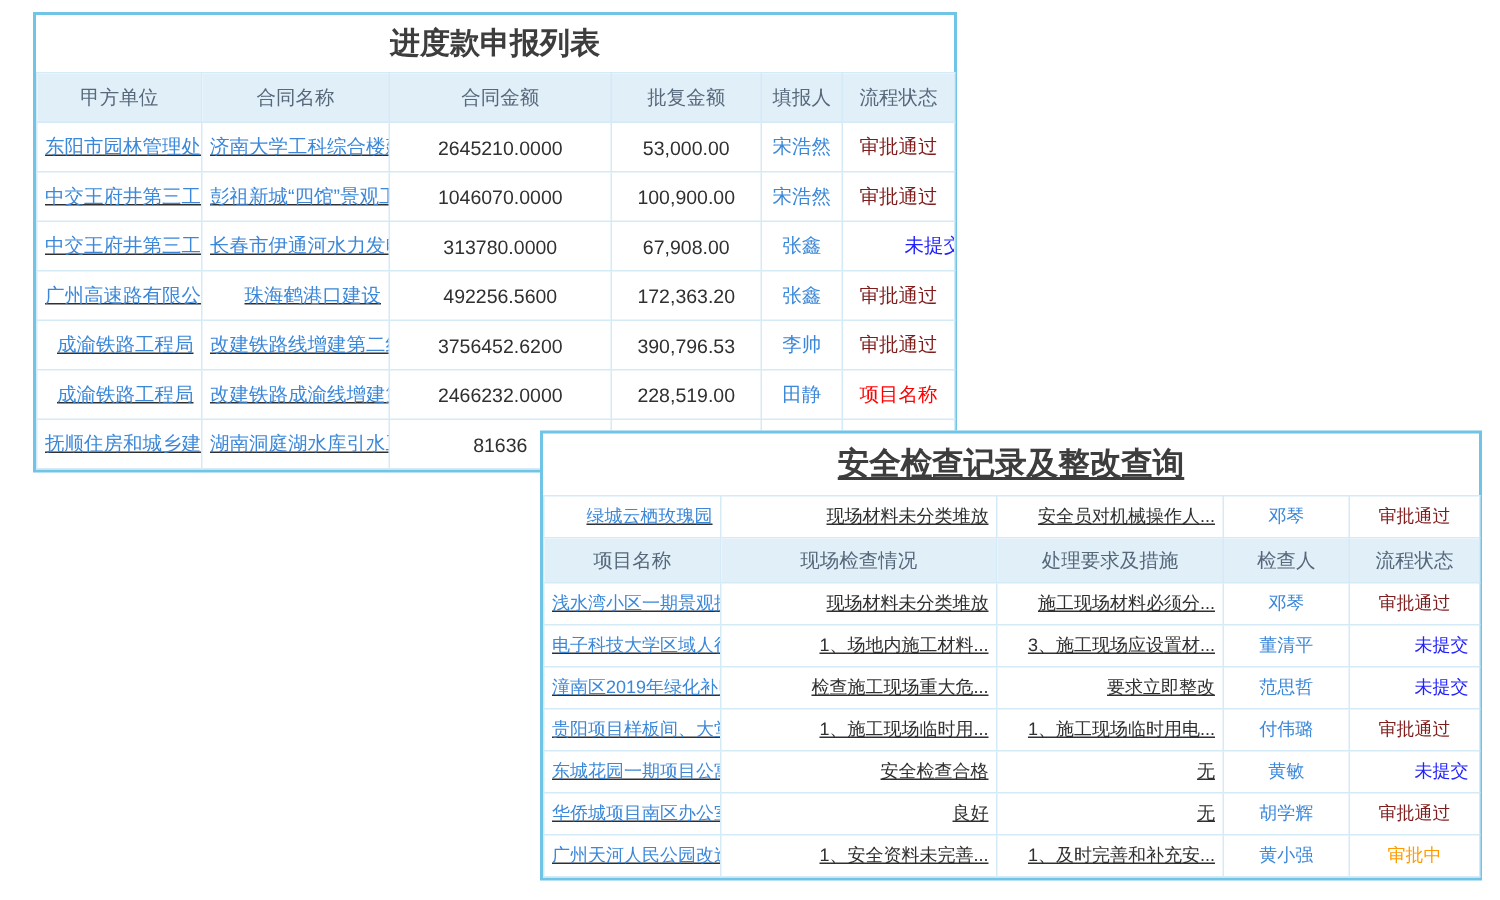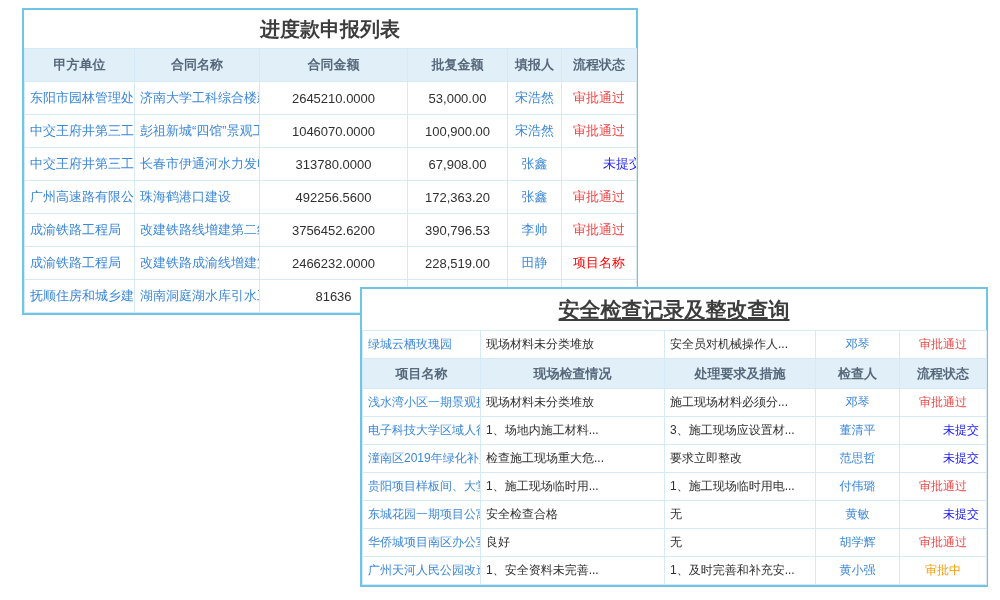--- a/index.html
+++ b/index.html
@@ -19,29 +19,29 @@
     white-space:nowrap;overflow:hidden;
   }
   #panel1 .panel-title{height:38px;line-height:38px;font-size:20px;border-radius:18px;}
   #panel2 .panel-title{height:41px;line-height:41px;font-size:21px;text-decoration:underline;}
   table{border-collapse:collapse;width:100%;table-layout:fixed;}
   th,td{
     border:1px solid #d5eaf7;text-align:center;padding:0 5px;
     overflow:hidden;white-space:nowrap;box-sizing:border-box;
   }
   th{
-    background:#e1eff9;color:#56687a;font-weight:bold;margin-top:28px;
+    background:#e1eff9;color:#56687a;font-weight:normal;margin-top:28px;
   }
   #panel1 th{height:33px;font-size:13px;}
   #panel1 td{height:33px;font-size:13px;color:#303030;}
   #panel2 th{height:30px;font-size:13px;}
   #panel2 td{height:28px;font-size:12px;color:#303030;}
-  td.left{text-align:left;}
+  td.left{text-align:right;text-decoration:underline;}
   .lnk{color:#3b87d9;}
-  .green{color:#ef4444;font-family:Liberation Serif, serif;}
+  .green{color:#7f1d1d;font-family:Liberation Serif, serif;}
   .blue{color:#2121ff;margin-left:36px;}
   .red{color:#ff0000;}
   .orange{color:#ff9a00;}
 </style>
 </head>
 <body>
 
 <div id="panel1" class="panel">
   <div class="panel-title">进度款申报列表</div>
   <table>

